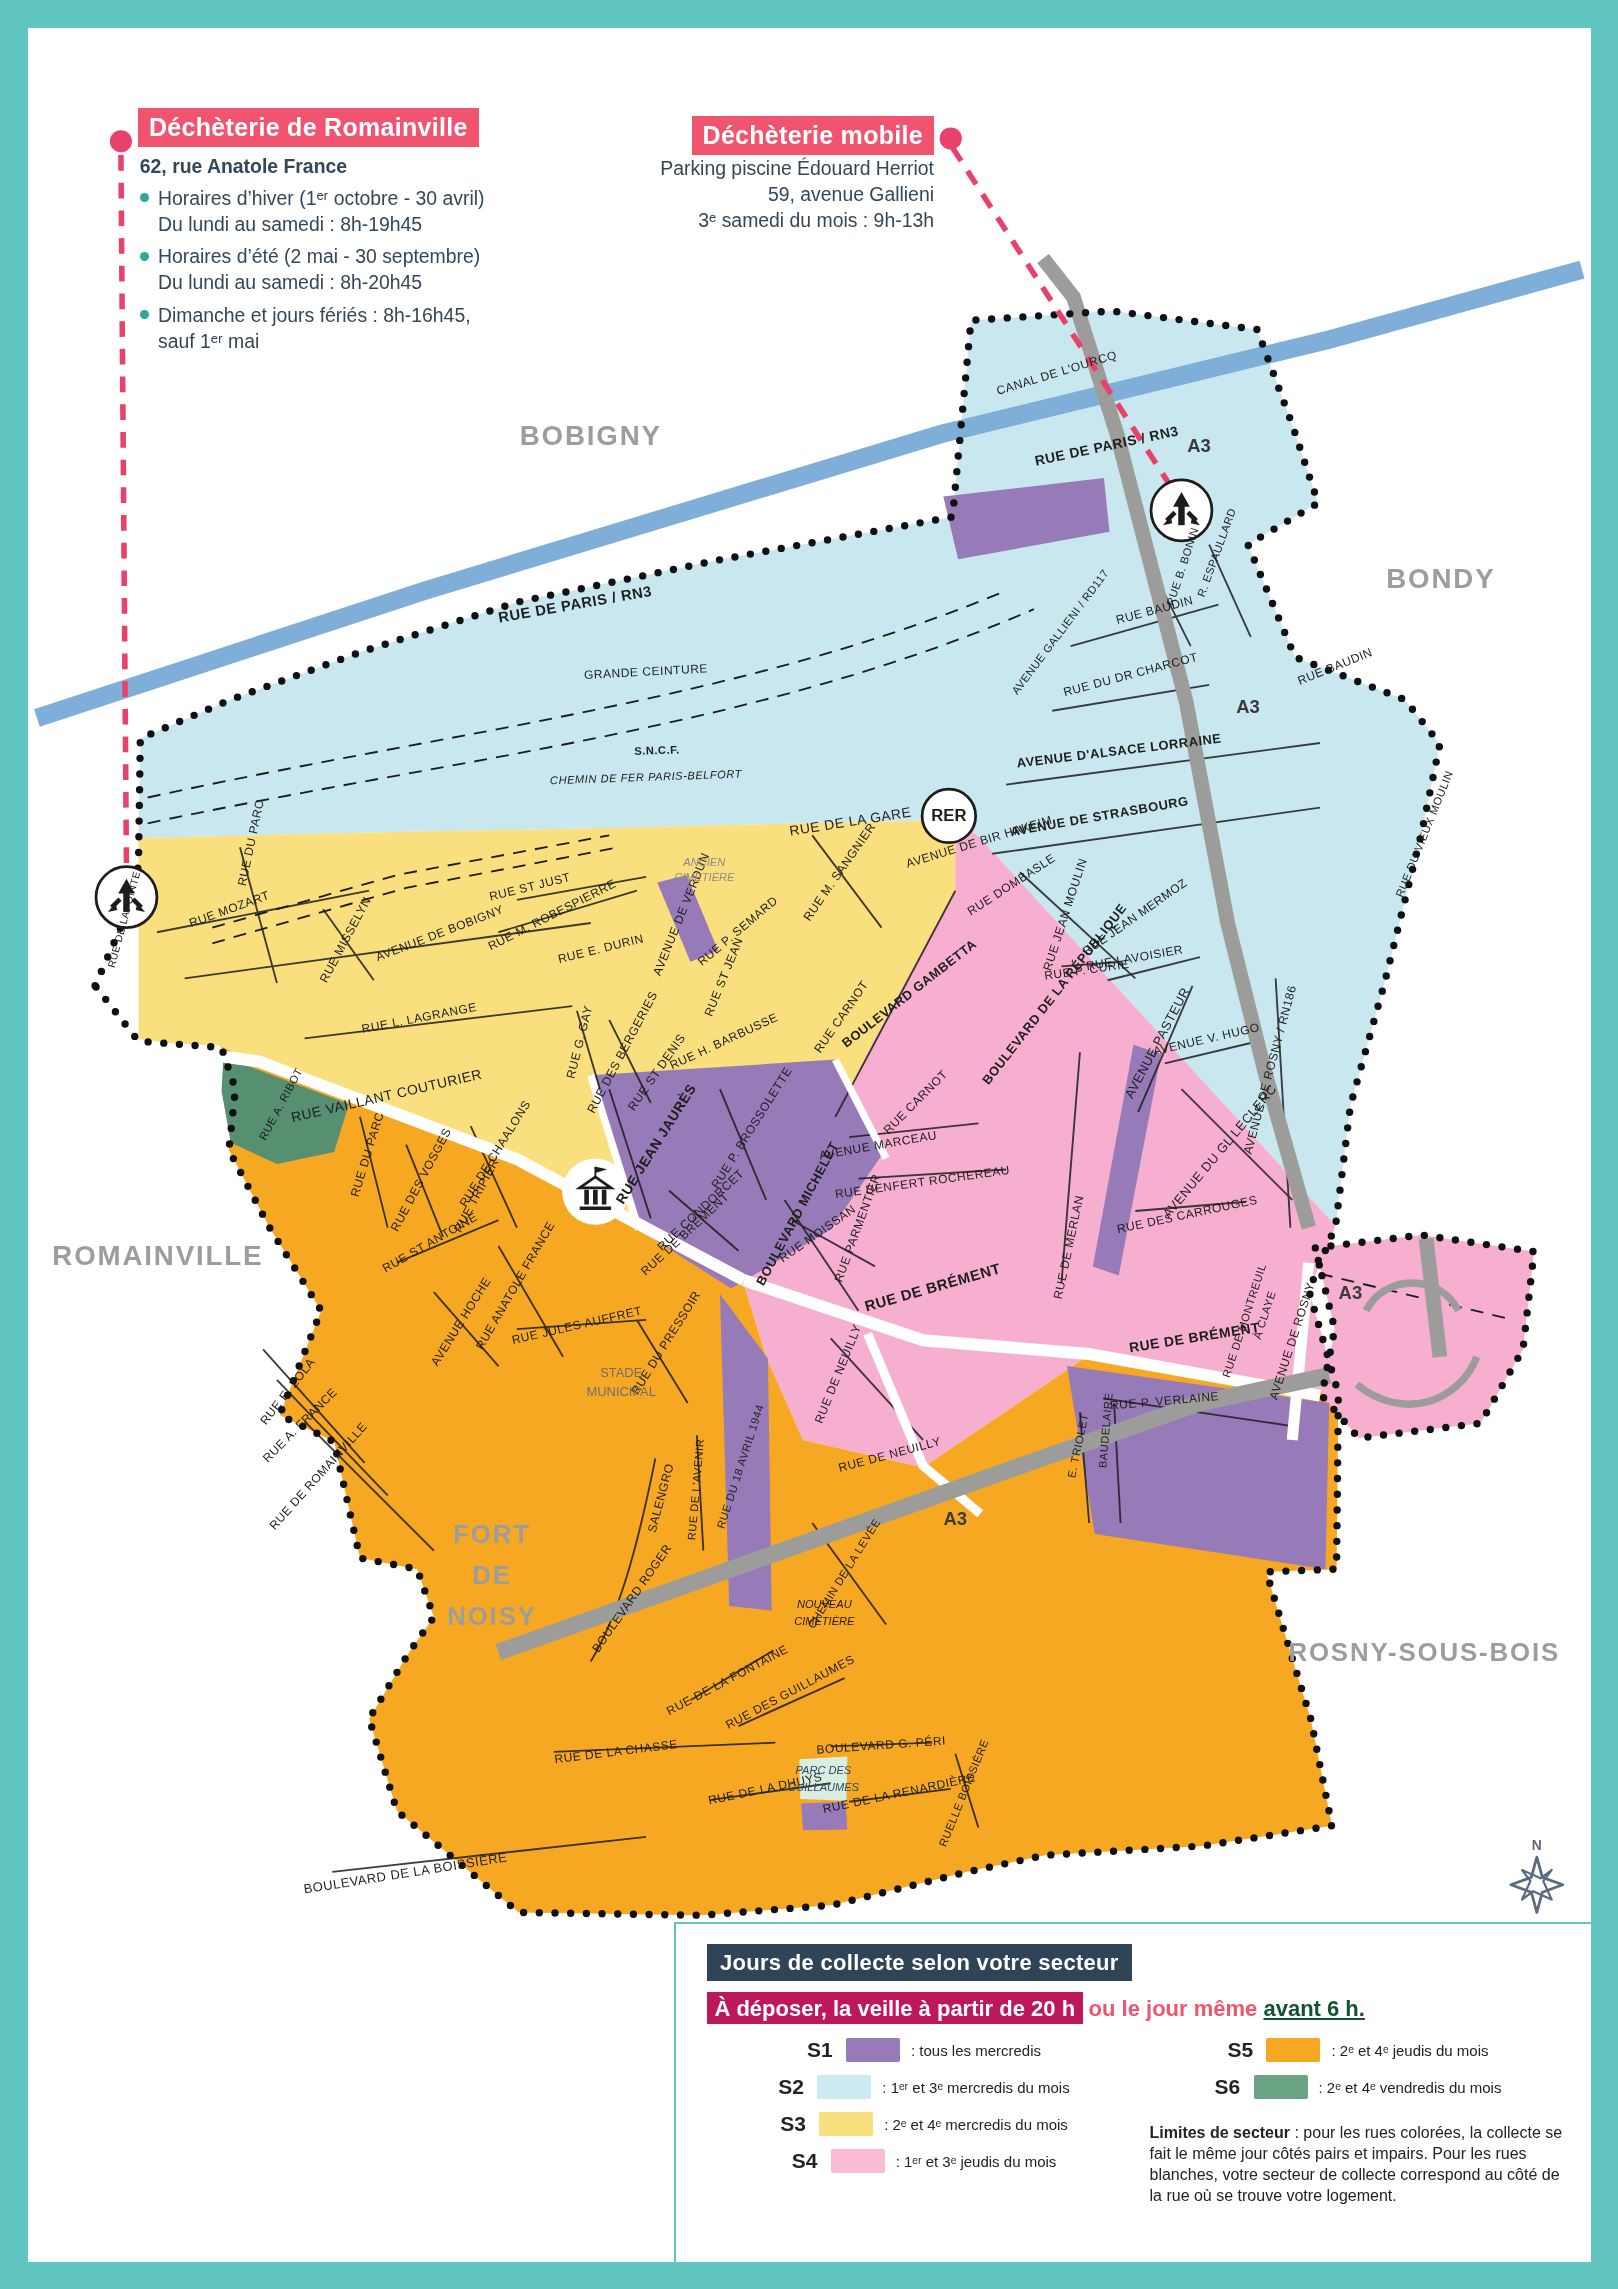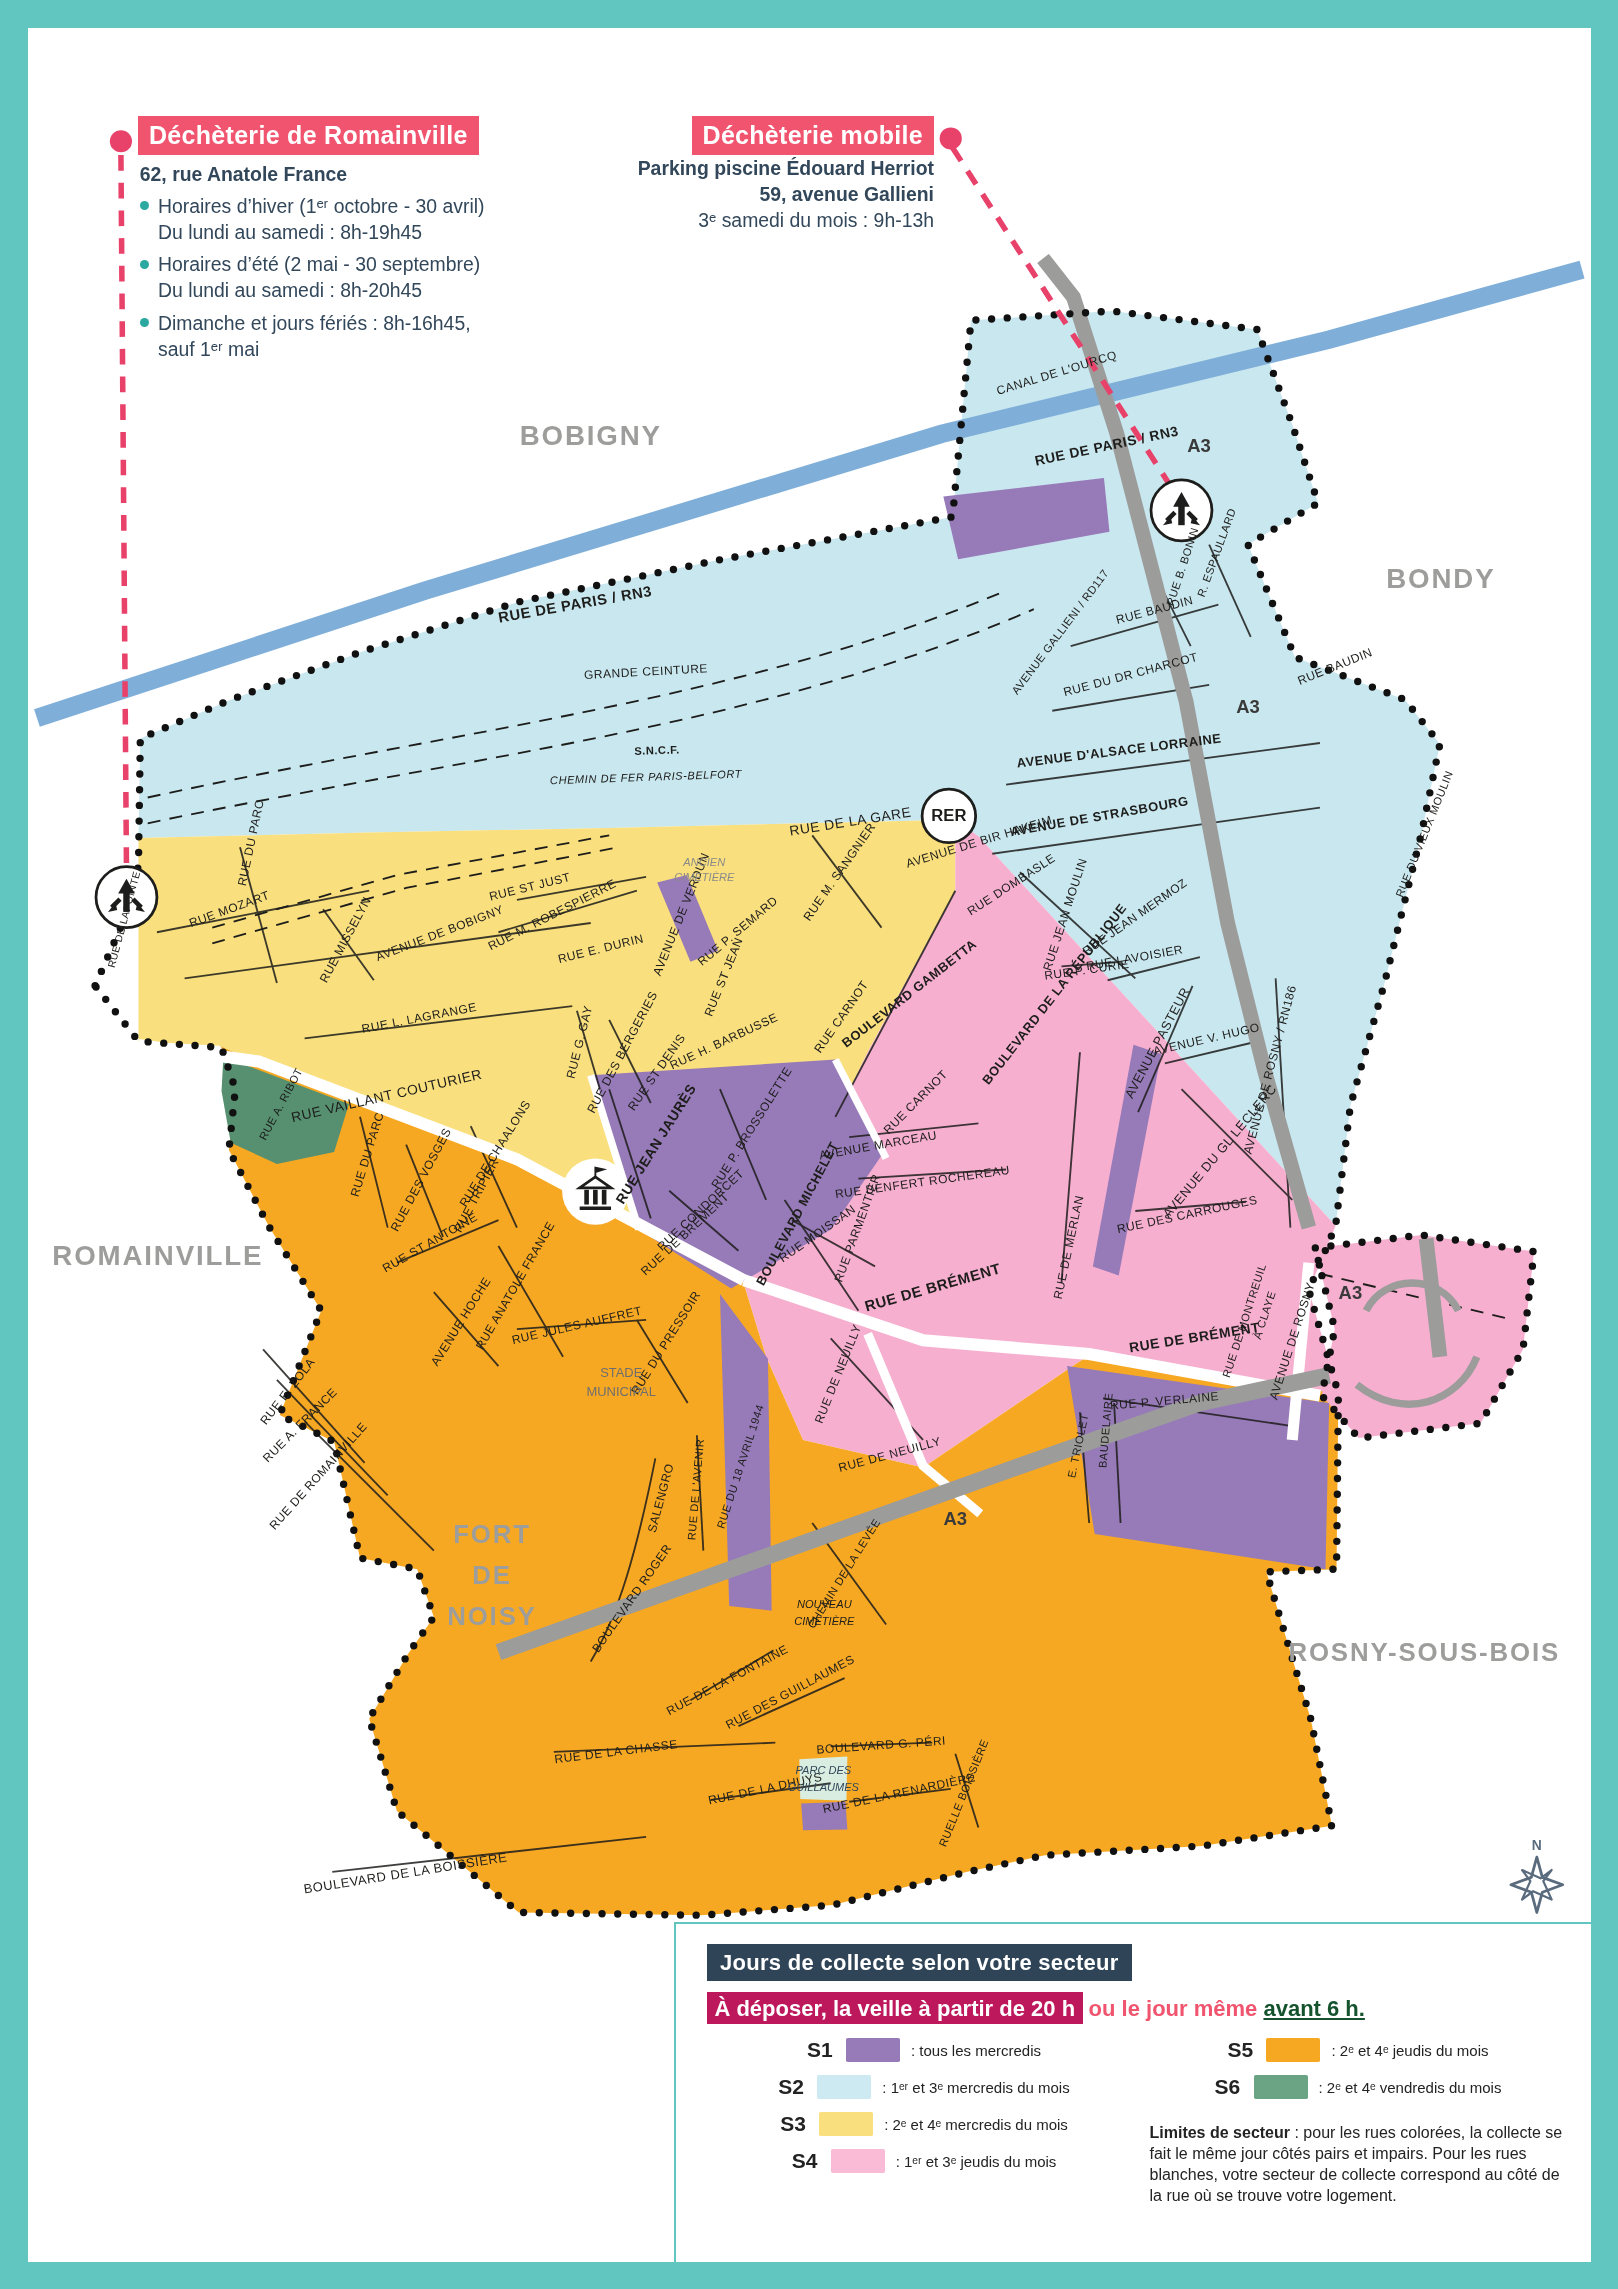--- a/index.html
+++ b/index.html
@@ -9,21 +9,21 @@
   svg.map{position:absolute;left:0;top:0;z-index:1;}
   
   .infobox{position:absolute;z-index:20;color:#32475A;}
   .titlebar{display:inline-block;background:#F0546E;color:#fff;font-weight:bold;
             font-size:25px;padding:4.6px 11px 5.5px 11px;letter-spacing:0.3px;}
   .addr{font-weight:bold;font-size:19.4px;margin:8.3px 0 3.7px 1.8px;}
   .blist{list-style:none;margin:1.8px 0 0 0;padding:0;}
   .blist li{position:relative;padding-left:20px;font-size:19.4px;line-height:26px;margin-top:6.5px;}
   .blist li .dot{position:absolute;left:1.8px;top:8.3px;width:9.2px;height:9.2px;border-radius:50%;background:#2BA9A0;}
   .box-right{text-align:right;}
-  .box-right .line{font-size:19.4px;line-height:26px;font-weight:bold;}
+  .box-right .line{font-size:19.4px;line-height:26px;font-weight:normal;}
   .box-right .line.reg{font-weight:normal;}
   
   .legend{position:absolute;left:674px;top:1922px;width:932px;height:351px;background:#fff;
           border-top:2.8px solid #62C6C0;border-left:2.8px solid #62C6C0;z-index:30;color:#232323;}
   .leg-title{display:inline-block;background:#2F4456;color:#fff;font-weight:bold;font-size:22px;
              padding:5.5px 13px;margin:20px 0 0 31px;letter-spacing:0.3px;}
   .leg-strip{margin:14.8px 0 0 31px;font-size:22px;font-weight:bold;}
   .leg-strip .hl{background:#be185d;color:#fff;padding:3.7px 7.4px;}
   .leg-strip .pk{color:#F0546E;}
   .leg-strip .un{color:#14532d;text-decoration:underline;}
@@ -311,21 +311,21 @@
         <text transform="translate(533,1672)" text-anchor="middle" font-size="28" fill="#9D9D9C" font-weight="bold" letter-spacing="2">FORT</text>
         <text transform="translate(533,1716)" text-anchor="middle" font-size="28" fill="#9D9D9C" font-weight="bold" letter-spacing="2">DE</text>
         <text transform="translate(533,1760)" text-anchor="middle" font-size="28" fill="#9D9D9C" font-weight="bold" letter-spacing="2">NOISY</text>
         <text transform="translate(1299,490)" text-anchor="middle" font-size="20" fill="#3A3A3A" font-weight="bold">A3</text>
         <text transform="translate(1352,772)" text-anchor="middle" font-size="20" fill="#3A3A3A" font-weight="bold">A3</text>
         <text transform="translate(1463,1407)" text-anchor="middle" font-size="20" fill="#3A3A3A" font-weight="bold">A3</text>
         <text transform="translate(1035,1652)" text-anchor="middle" font-size="20" fill="#3A3A3A" font-weight="bold">A3</text>
       </g>
   </svg>
 
-  <div class="infobox" style="left:138px;top:116px;width:443px;">
+  <div class="infobox" style="left:138px;top:108px;width:443px;">
     <div class="titlebar">Déchèterie de Romainville</div>
     <div class="addr">62, rue Anatole France</div>
     <ul class="blist" id="rv-bullets">
         <li>
           <span class="dot"></span>
           <div>Horaires d’hiver (1ᵉʳ octobre - 30 avril)</div>
           <div>Du lundi au samedi : 8h-19h45</div>
         </li>
         <li>
           <span class="dot"></span>

